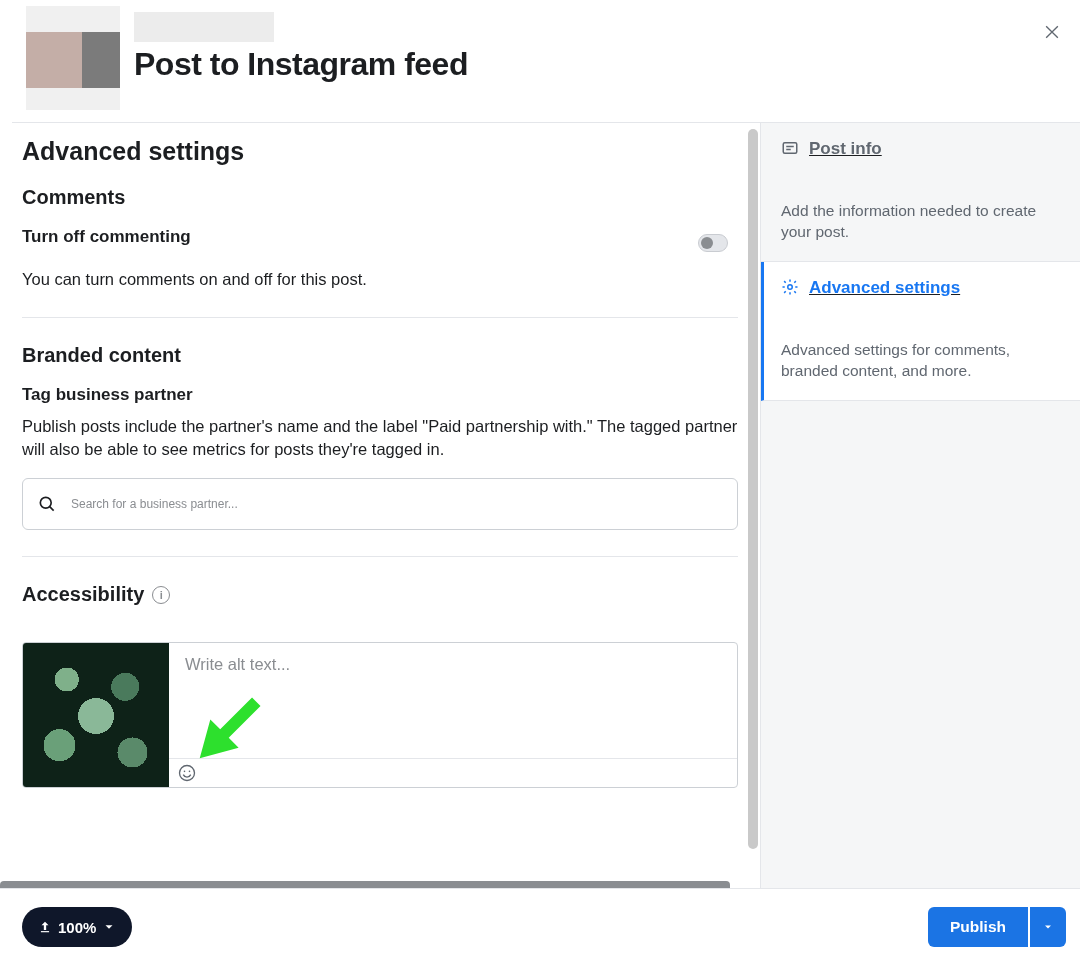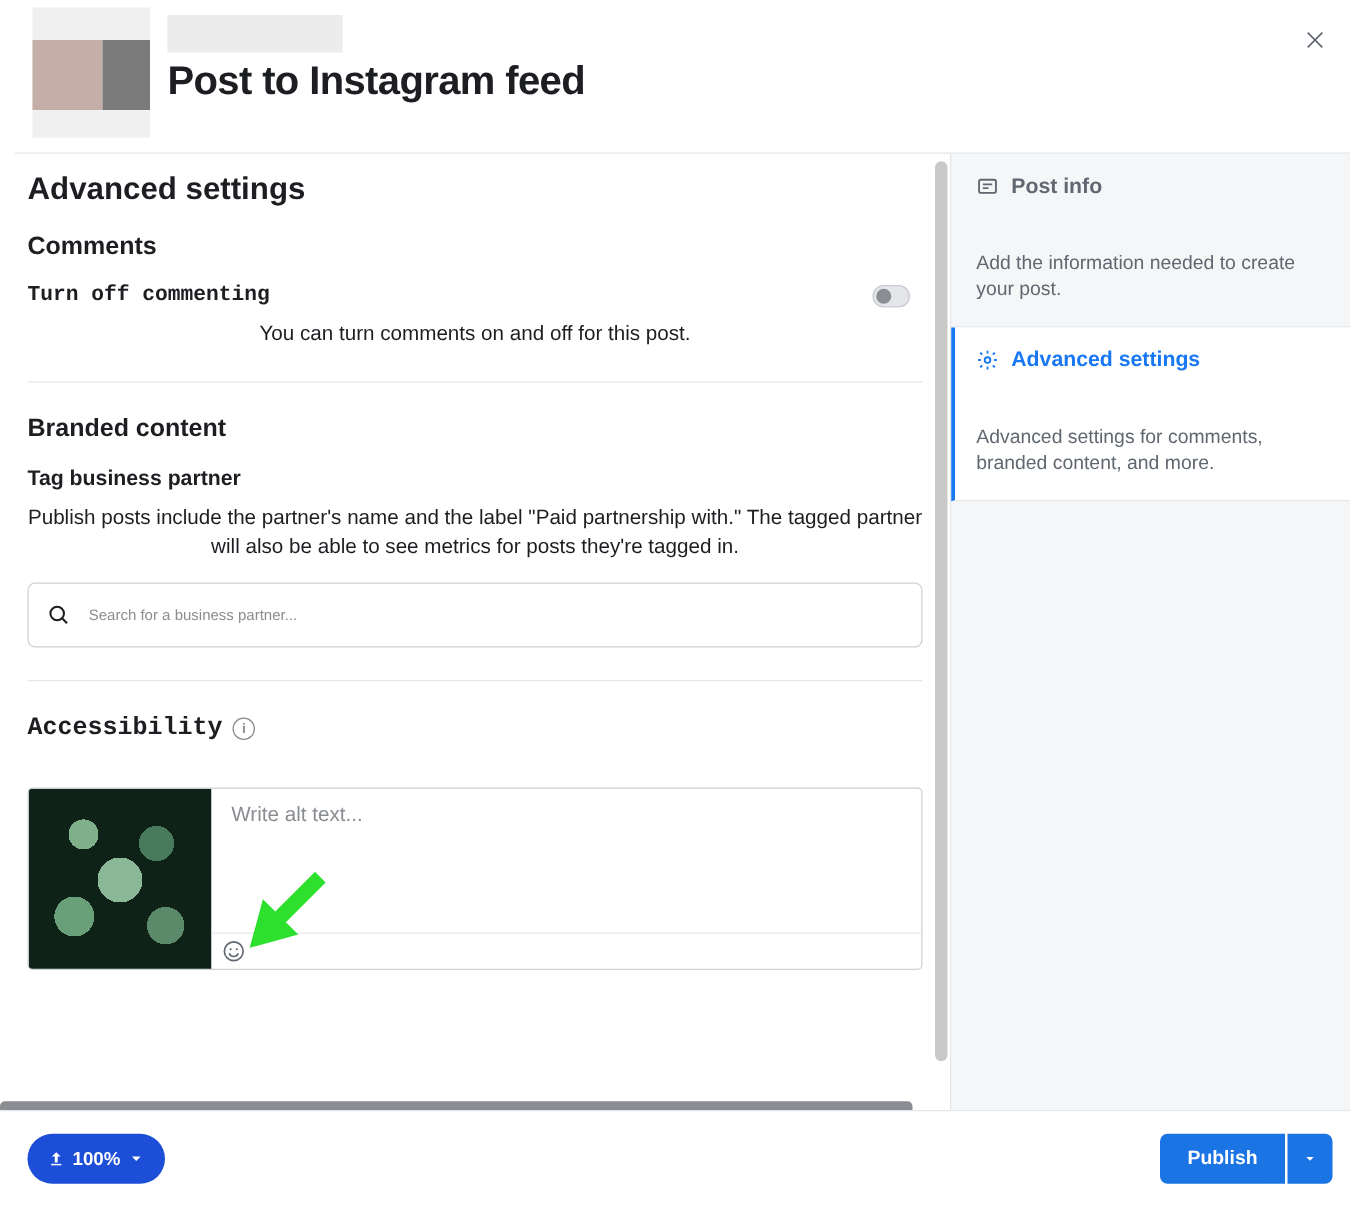--- a/index.html
+++ b/index.html
@@ -62,21 +62,21 @@
   .sidebar {
     width: 320px;
     background: #f5f6f7;
     border-left: 1px solid #e4e6ea;
     padding-top: 0;
   }
 
   h1.section { font-size: 25px; font-weight: 800; margin-bottom: 20px; }
   h2.sub { font-size: 20px; font-weight: 700; margin-bottom: 18px; }
   h3.setting { font-size: 17px; font-weight: 700; margin-bottom: 10px; }
-  p.desc { font-size: 16.5px; color: #1c1e21; line-height: 1.38; text-align: center; }
+  p.desc { font-size: 16.5px; color: #1c1e21; line-height: 1.38; }
 
   .row { display:flex; align-items:center; justify-content:space-between; }
   .divider { border: none; border-top: 1px solid #e4e6ea; margin: 26px 0; }
 
   
   .toggle {
     width: 30px; height: 18px; background: #e4e6ea; border: 1px solid #c9ccd1;
     border-radius: 9px; position: relative; cursor: pointer; flex-shrink:0;
     margin-right: 10px;
   }
@@ -151,35 +151,35 @@
   
   .side-item {
     padding: 16px 20px 18px 20px;
     border-bottom: 1px solid #e4e6ea;
   }
   .side-item.active {
     background: #ffffff;
     border-left: 3px solid #1877f2;
     padding-left: 17px;
   }
-  .side-row { display:flex; align-items:center; gap:10px; margin-bottom:6px; }
+  .side-row { display:flex; gap:10px; margin-bottom:6px;text-decoration:underline; }
   .side-icon { width:18px; height:18px; flex-shrink:0; }
   .side-title { font-size: 17px; font-weight: 700; color:#606770; }
   .side-item.active .side-title { color:#1877f2; }
   .side-desc { font-size: 15.5px; color:#606770; line-height:1.35;margin-top:42px; }
 
   
   .footer {
     height: 77px; border-top: 1px solid #e4e6ea;
     display:flex; align-items:center; justify-content:space-between;
     padding: 0 14px 0 22px;
   }
   .upload-pill {
     display:flex; align-items:center; gap:6px;
-    background:#1d4ed8; color:#fff; font-weight:700; font-size:15px;
+    background:#0f172a; color:#fff; font-weight:700; font-size:15px;
     height:40px; padding: 0 16px; border-radius:20px; cursor:pointer;
   }
   .upload-pill svg { width:14px; height:14px; fill:#fff; }
   .chev-d { width:10px; height:10px; }
   .chev-d path { fill:#fff; }
 
   .publish-group { display:flex; gap:2px; }
   .btn-publish {
     background:#1b74e4; color:#fff; font-weight:700; font-size:15.5px;
     border:none; height:40px; padding:0 22px; border-radius:6px 0 0 6px; cursor:pointer;
@@ -215,21 +215,21 @@
 </div>
 
 <div class="body-area">
   <div class="main">
     <div class="scroll-track"></div>
 
     <h1 class="section">Advanced settings</h1>
 
     <h2 class="sub">Comments</h2>
     <div class="row">
-      <h3 class="setting" style="margin-bottom:0;font-family:Liberation Mono, monospace;">Turn off commenting</h3>
+      <h3 class="setting" style="margin-bottom:11px;">Turn off commenting</h3>
       <div class="toggle">
           <div class="knob"></div>
         </div>
     </div>
     <div class="spacer-10"></div>
     <p class="desc">You can turn comments on and off for this post.</p>
 
     <hr class="divider">
 
     <h2 class="sub">Branded content</h2>
@@ -240,21 +240,21 @@
       <svg viewBox="0 0 24 24">
           <circle cx="10.5" cy="10.5" r="6.5"></circle>
           <path d="M20 20 L15.2 15.2"></path>
         </svg>
       <input type="text" placeholder="Search for a business partner..." style="">
     </div>
 
     <hr class="divider">
 
     <div class="acc-head">
-      <h2 class="sub" style="margin-bottom:0;font-family:Liberation Mono, monospace;">Accessibility</h2>
+      <h2 class="sub" style="margin-bottom:0;">Accessibility</h2>
       <div class="info-circle">i</div>
     </div>
     <div class="spacer-18"></div>
     <div class="spacer-18"></div>
     <div class="alt-box">
       <div class="alt-thumb"></div>
       <div class="alt-right">
         <div class="alt-input">
           <textarea placeholder="Write alt text..." style=""></textarea>
         </div>

